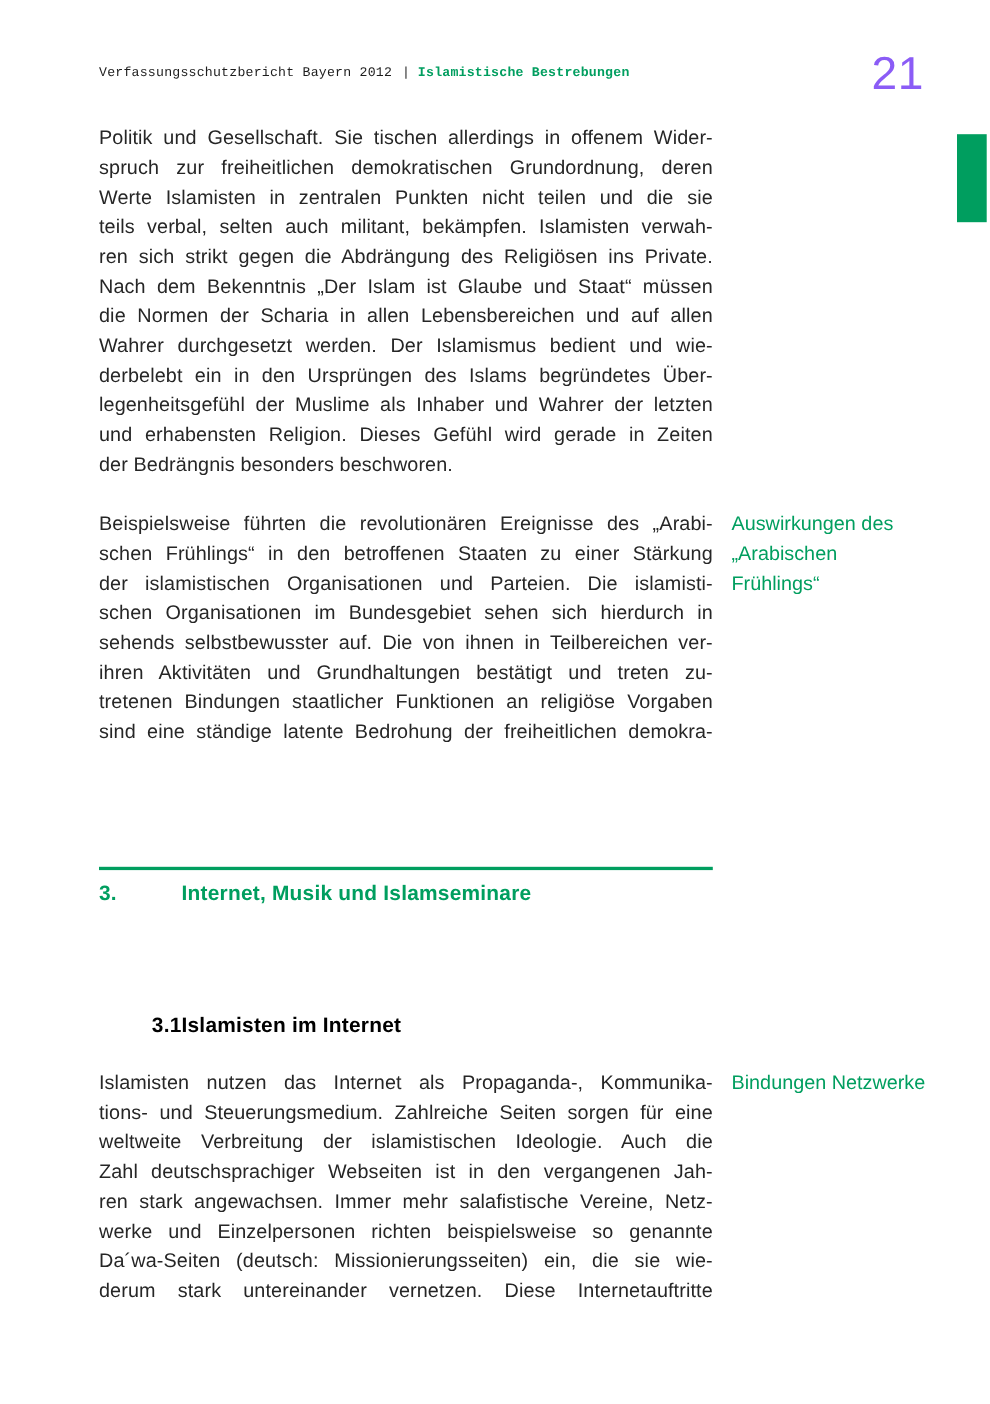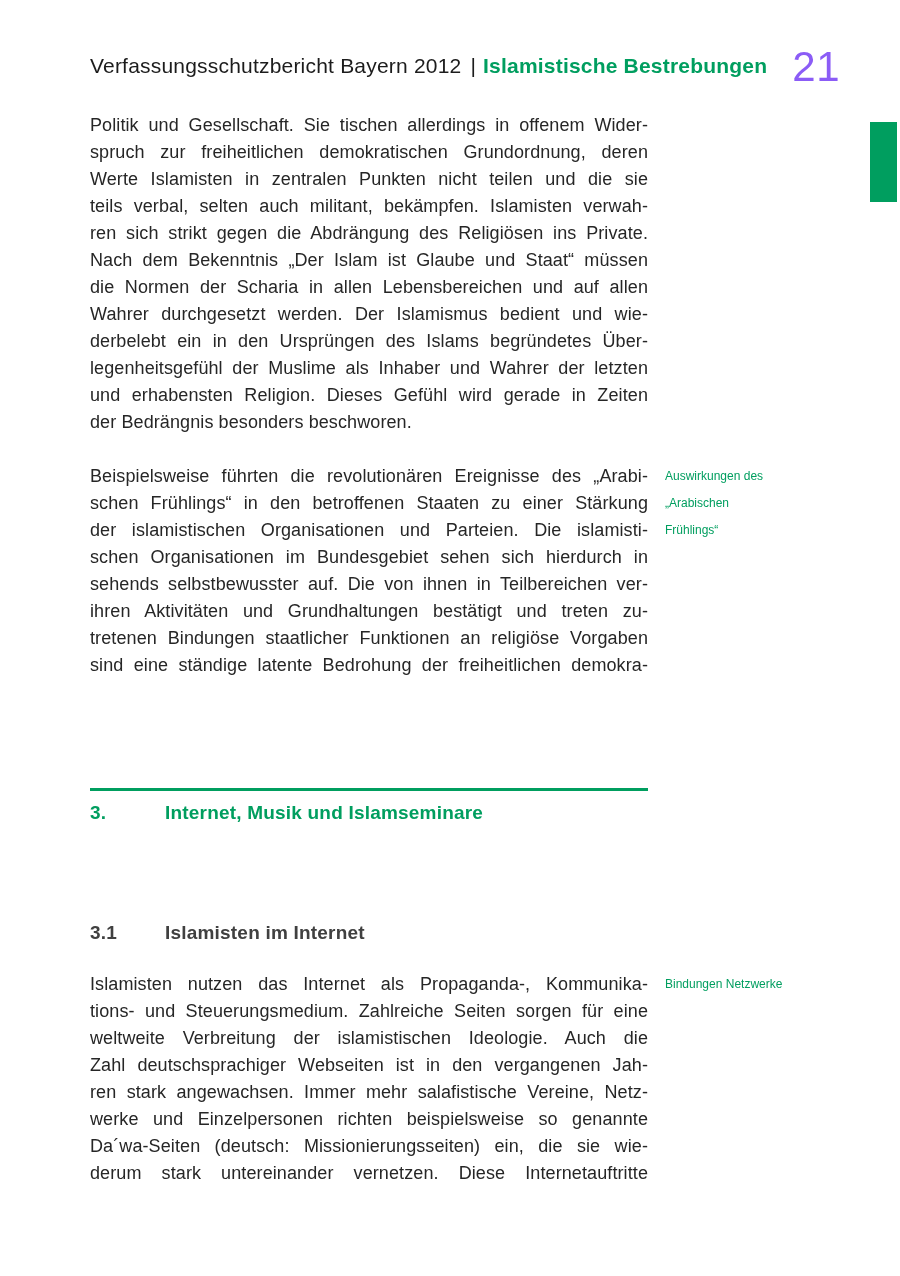--- a/index.html
+++ b/index.html
@@ -8,22 +8,23 @@
     font-family: "Liberation Sans", "DejaVu Sans", sans-serif;
     color: #262626;
     position: relative;
     overflow: hidden;
   }
   .page { position: absolute; inset: 0; background: #ffffff; }
 
   
   .running-head {
     position: absolute; top: 56px; left: 90px; right: 150px;
-    font-size: 21px; line-height: 20px; letter-spacing: 0.2px;
+    font-size: 12px; line-height: 20px; letter-spacing: 0.2px;
     white-space: nowrap;
+    font-family: Liberation Mono, monospace;
   }
   .running-head .report-title { color: #1c1c1c; }
   .running-head .sep { color: #1c1c1c; margin: 0 7px 0 9px; font-weight: 300; }
   .running-head .section-title { color: var(--accent); font-weight: 700; }
 
   .page-number {
     position: absolute; top: 44px; right: 60px;
     font-size: 42px; line-height: 46px; color: #8b5cf6;
     letter-spacing: 0.5px;
   }
@@ -44,40 +45,40 @@
   .tline { text-align: justify; text-align-last: justify; }
   .tline.last { text-align-last: left; }
 
   #para1 { top: 112px; }
   #para2 { top: 463px; }
   #para3 { top: 971px; }
 
   
   .margin-note {
     position: absolute; left: 665px; width: 205px;
-    font-size: 12px; line-height: 27px;
+    font-size: 18px; line-height: 27px;
     color: var(--accent);
   }
   #note1 { top: 463px; }
   #note2 { top: 971px; }
   .margin-note .tline { text-align: left; text-align-last: left; }
 
   
   .section-rule {
     position: absolute; left: 90px; width: 558px; top: 788px;
     height: 3px; background: var(--accent);
   }
   .heading {
     position: absolute; left: 90px; width: 558px;
     display: flex; font-weight: 700; font-size: 19px; line-height: 24px;
     letter-spacing: 0.2px;
   }
   .heading .num { width: 75px; flex: 0 0 75px; }
   #section-heading { top: 801px; color: var(--accent); }
-  #subsection-heading { top: 921px; color: #404040; }
+  #subsection-heading { top: 921px; color: #000000; text-align: right; }
 
   :root { --accent: #009e5f; }
 </style>
 </head>
 <body>
 
 <div class="page">
 
   <div class="running-head">
     <span class="report-title">Verfassungsschutzbericht Bayern 2012</span><span class="sep">|</span><span class="section-title">Islamistische Bestrebungen</span>

